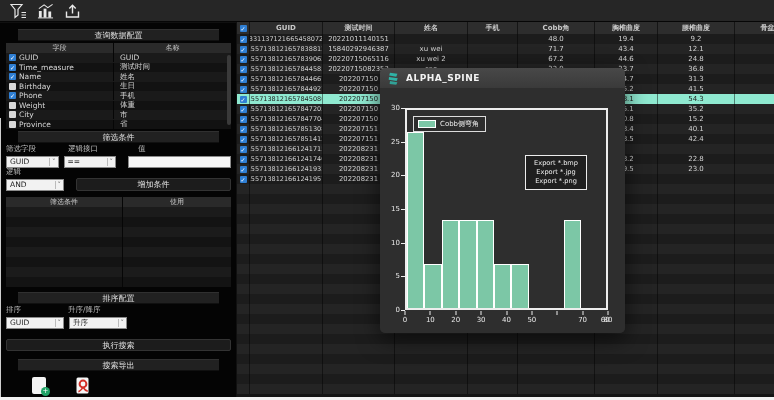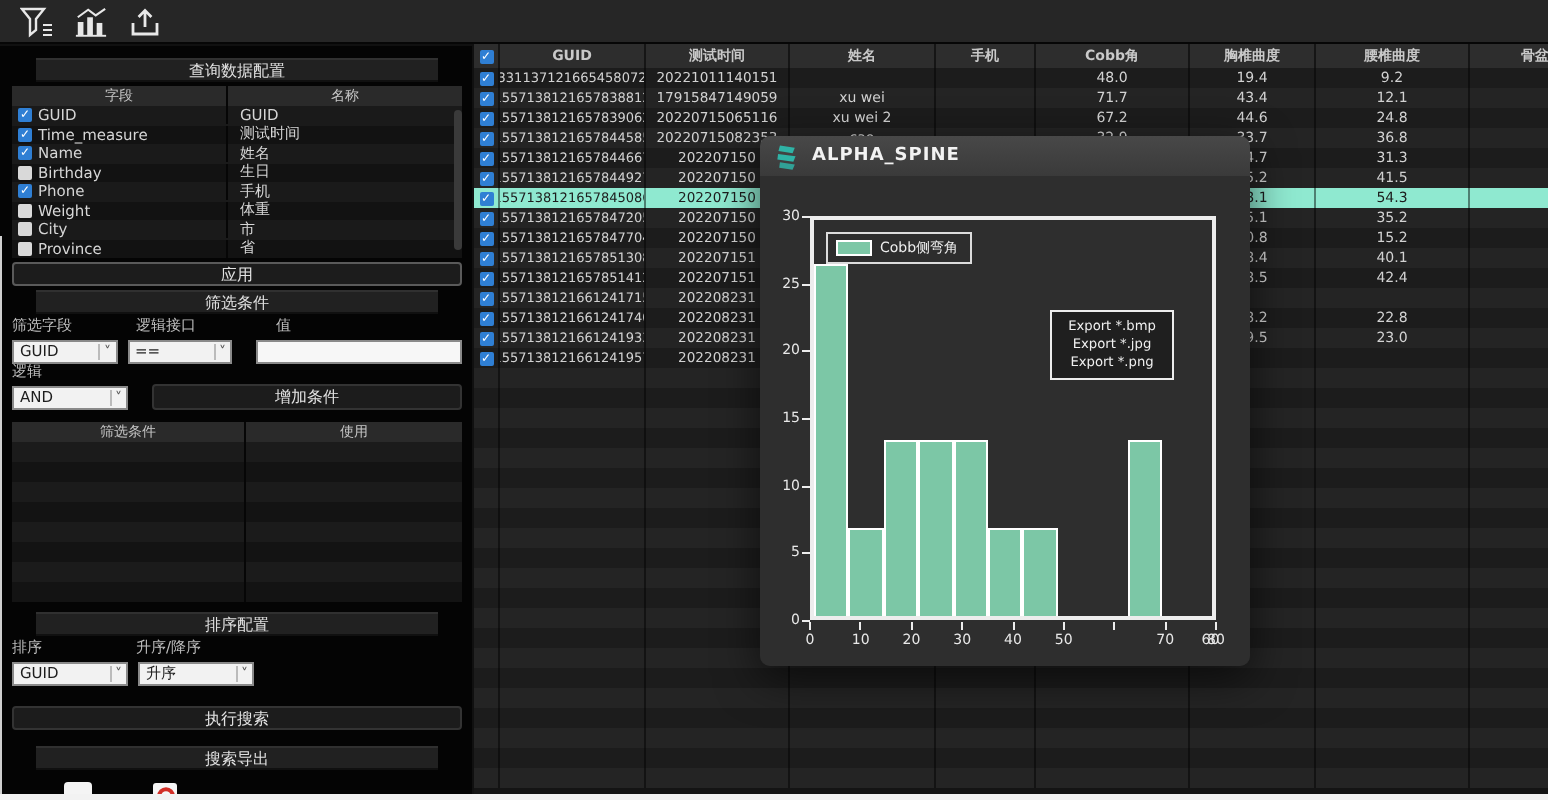--- a/index.html
+++ b/index.html
@@ -177,21 +177,20 @@
           <div class="col-f">
             <span class="cb"></span>
             <span>Province</span>
           </div>
           <div class="col-n">省</div>
         </div>
       </div>
     <div id="fl-scroll"></div>
   </div>
 
-  <div class="btn">应用</div>
 
   <div class="sec-h">
       <span>筛选条件</span>
     </div>
 
   <div class="lbl-row">
     <div style="width:62px">筛选字段</div>
     <div style="width:70px">逻辑接口</div>
     <div>值</div>
   </div>
@@ -311,21 +310,21 @@
         <div class="tc" style="width: 77px;">48.0</div>
         <div class="tc" style="width: 63px;">19.4</div>
         <div class="tc" style="width: 77px;">9.2</div>
         <div class="tc" style="width: 80px;"></div>
       </div>
       <div class="trow">
         <div class="tc c-cb" style="width: 13px;">
           <span class="cb on"></span>
         </div>
         <div class="tc c-guid" style="width: 73px;">1557138121657838812</div>
-        <div class="tc c-time" style="width: 72px;">17915847149059</div>
+        <div class="tc c-time" style="width: 72px;">15840292946387</div>
         <div class="tc" style="width: 73px;">xu wei</div>
         <div class="tc" style="width: 50px;"></div>
         <div class="tc" style="width: 77px;">71.7</div>
         <div class="tc" style="width: 63px;">43.4</div>
         <div class="tc" style="width: 77px;">12.1</div>
         <div class="tc" style="width: 80px;"></div>
       </div>
       <div class="trow">
         <div class="tc c-cb" style="width: 13px;">
           <span class="cb on"></span>

